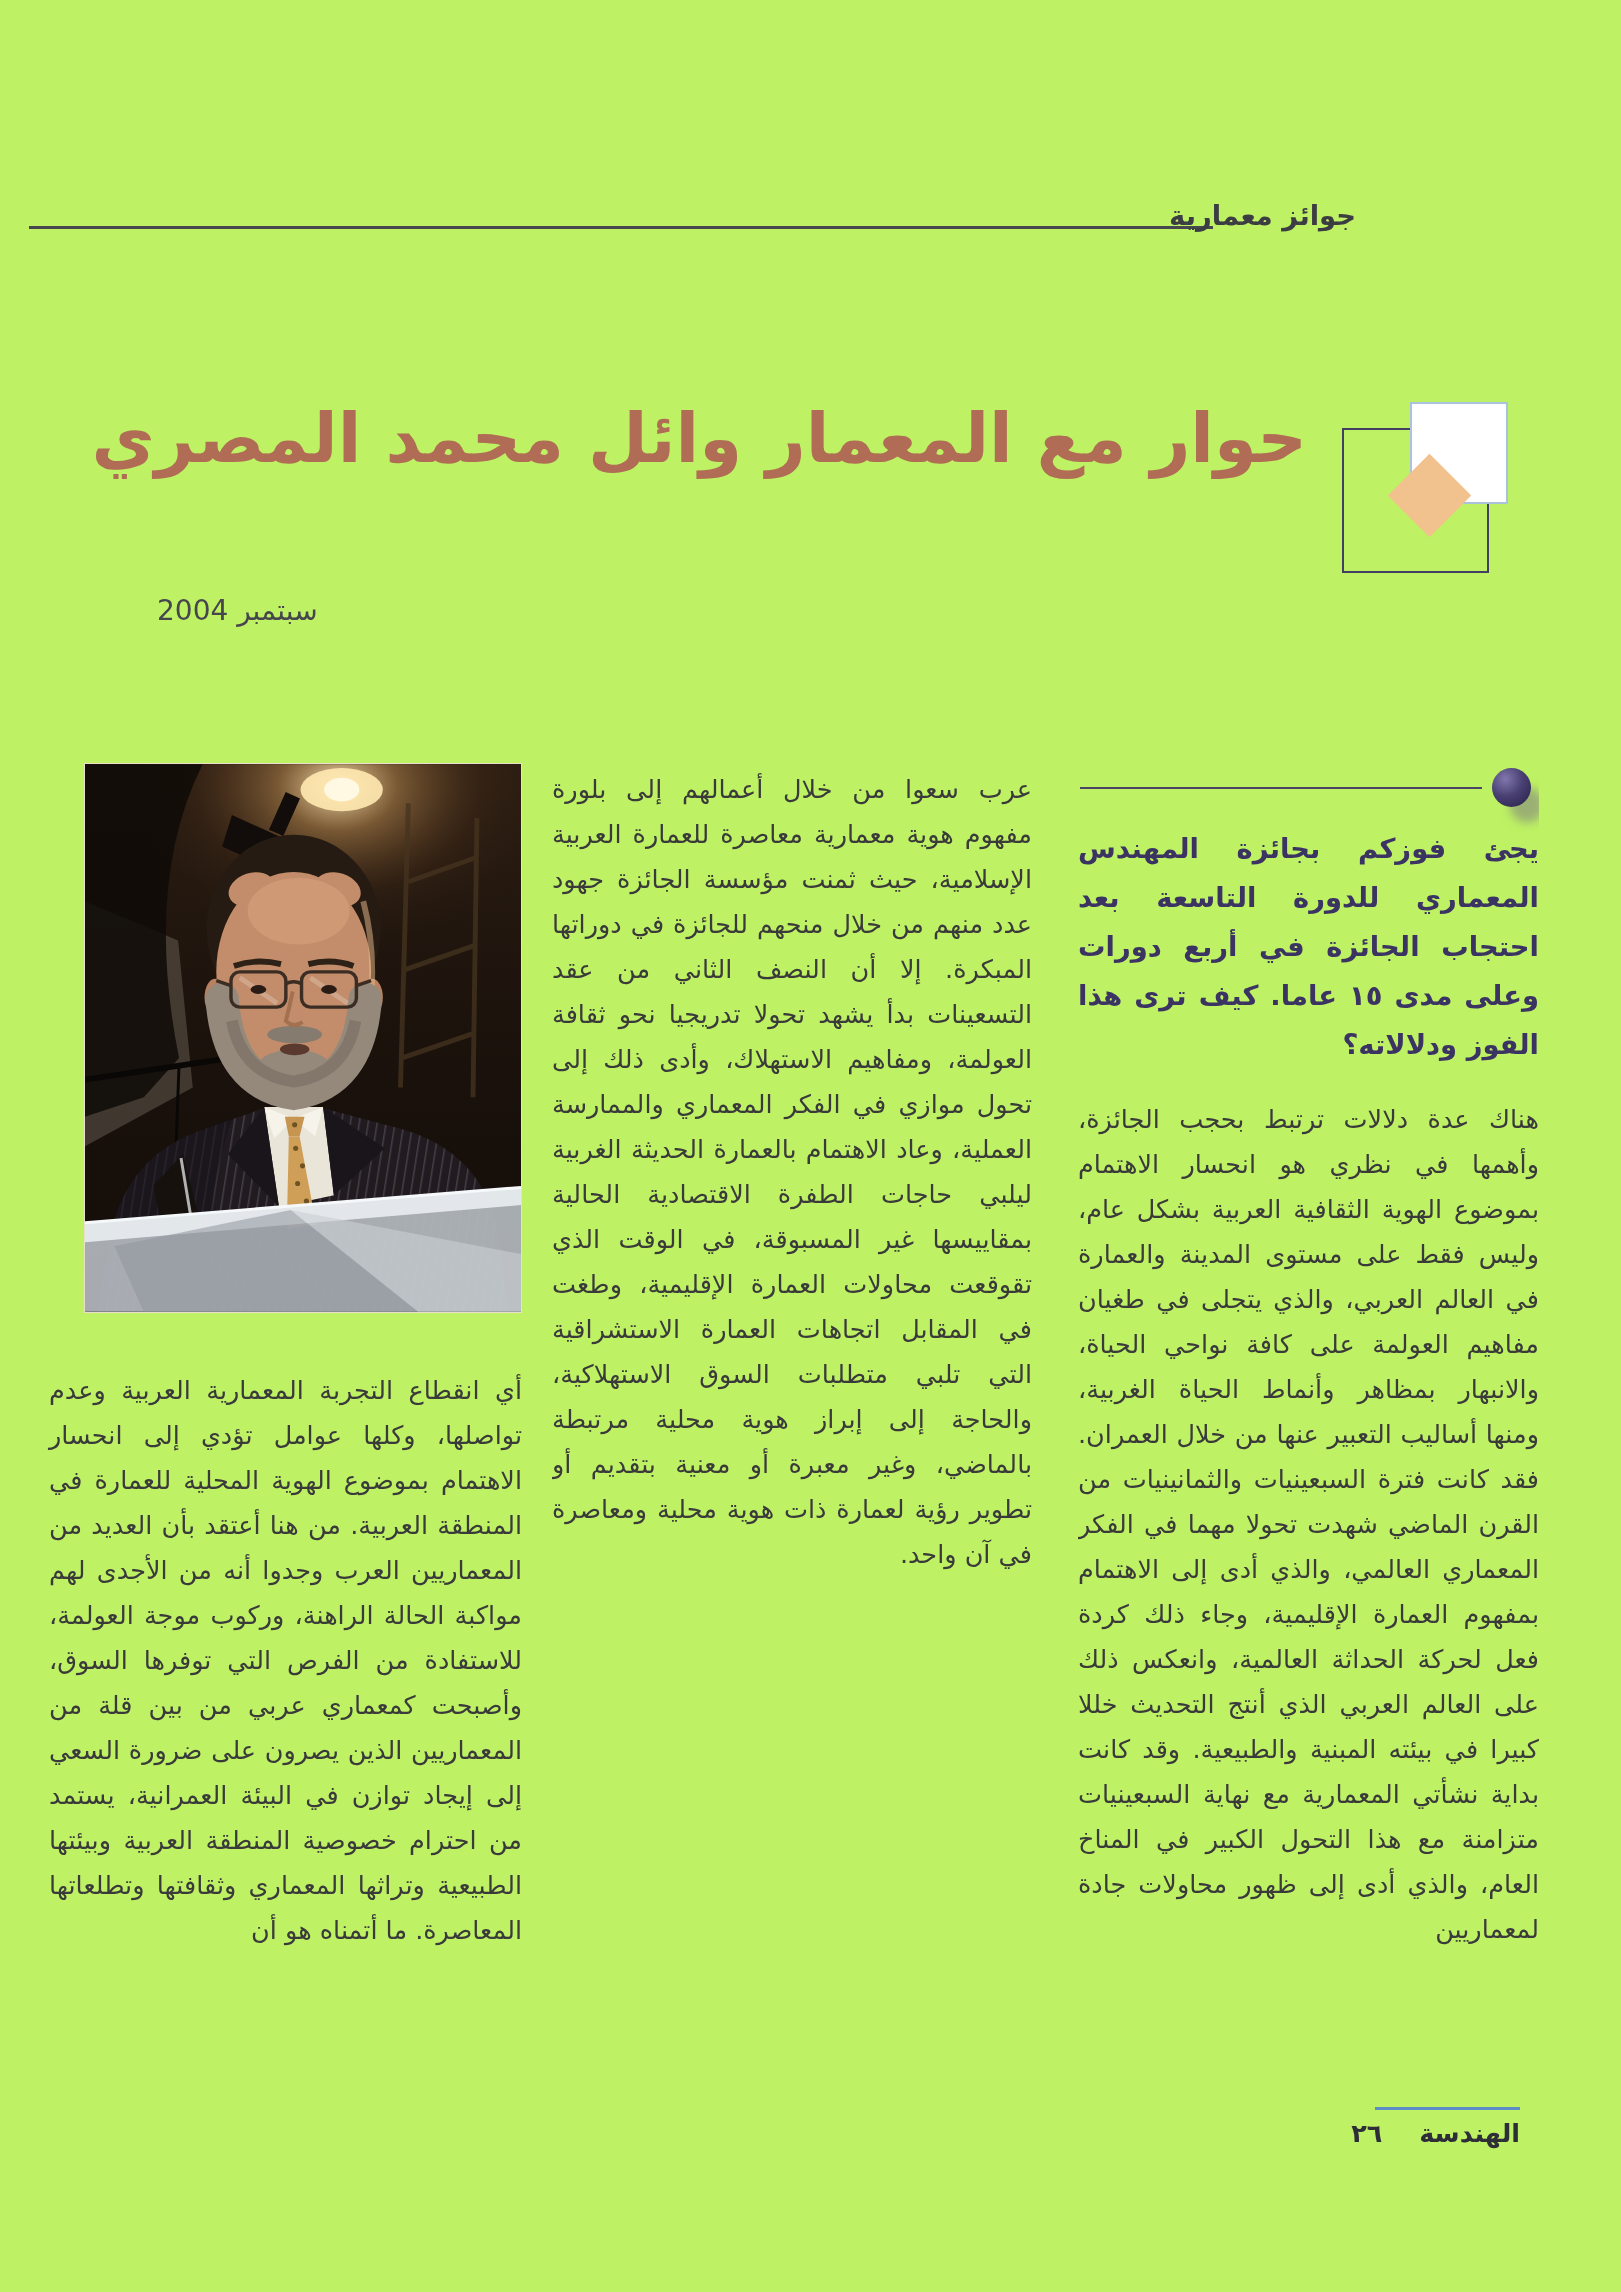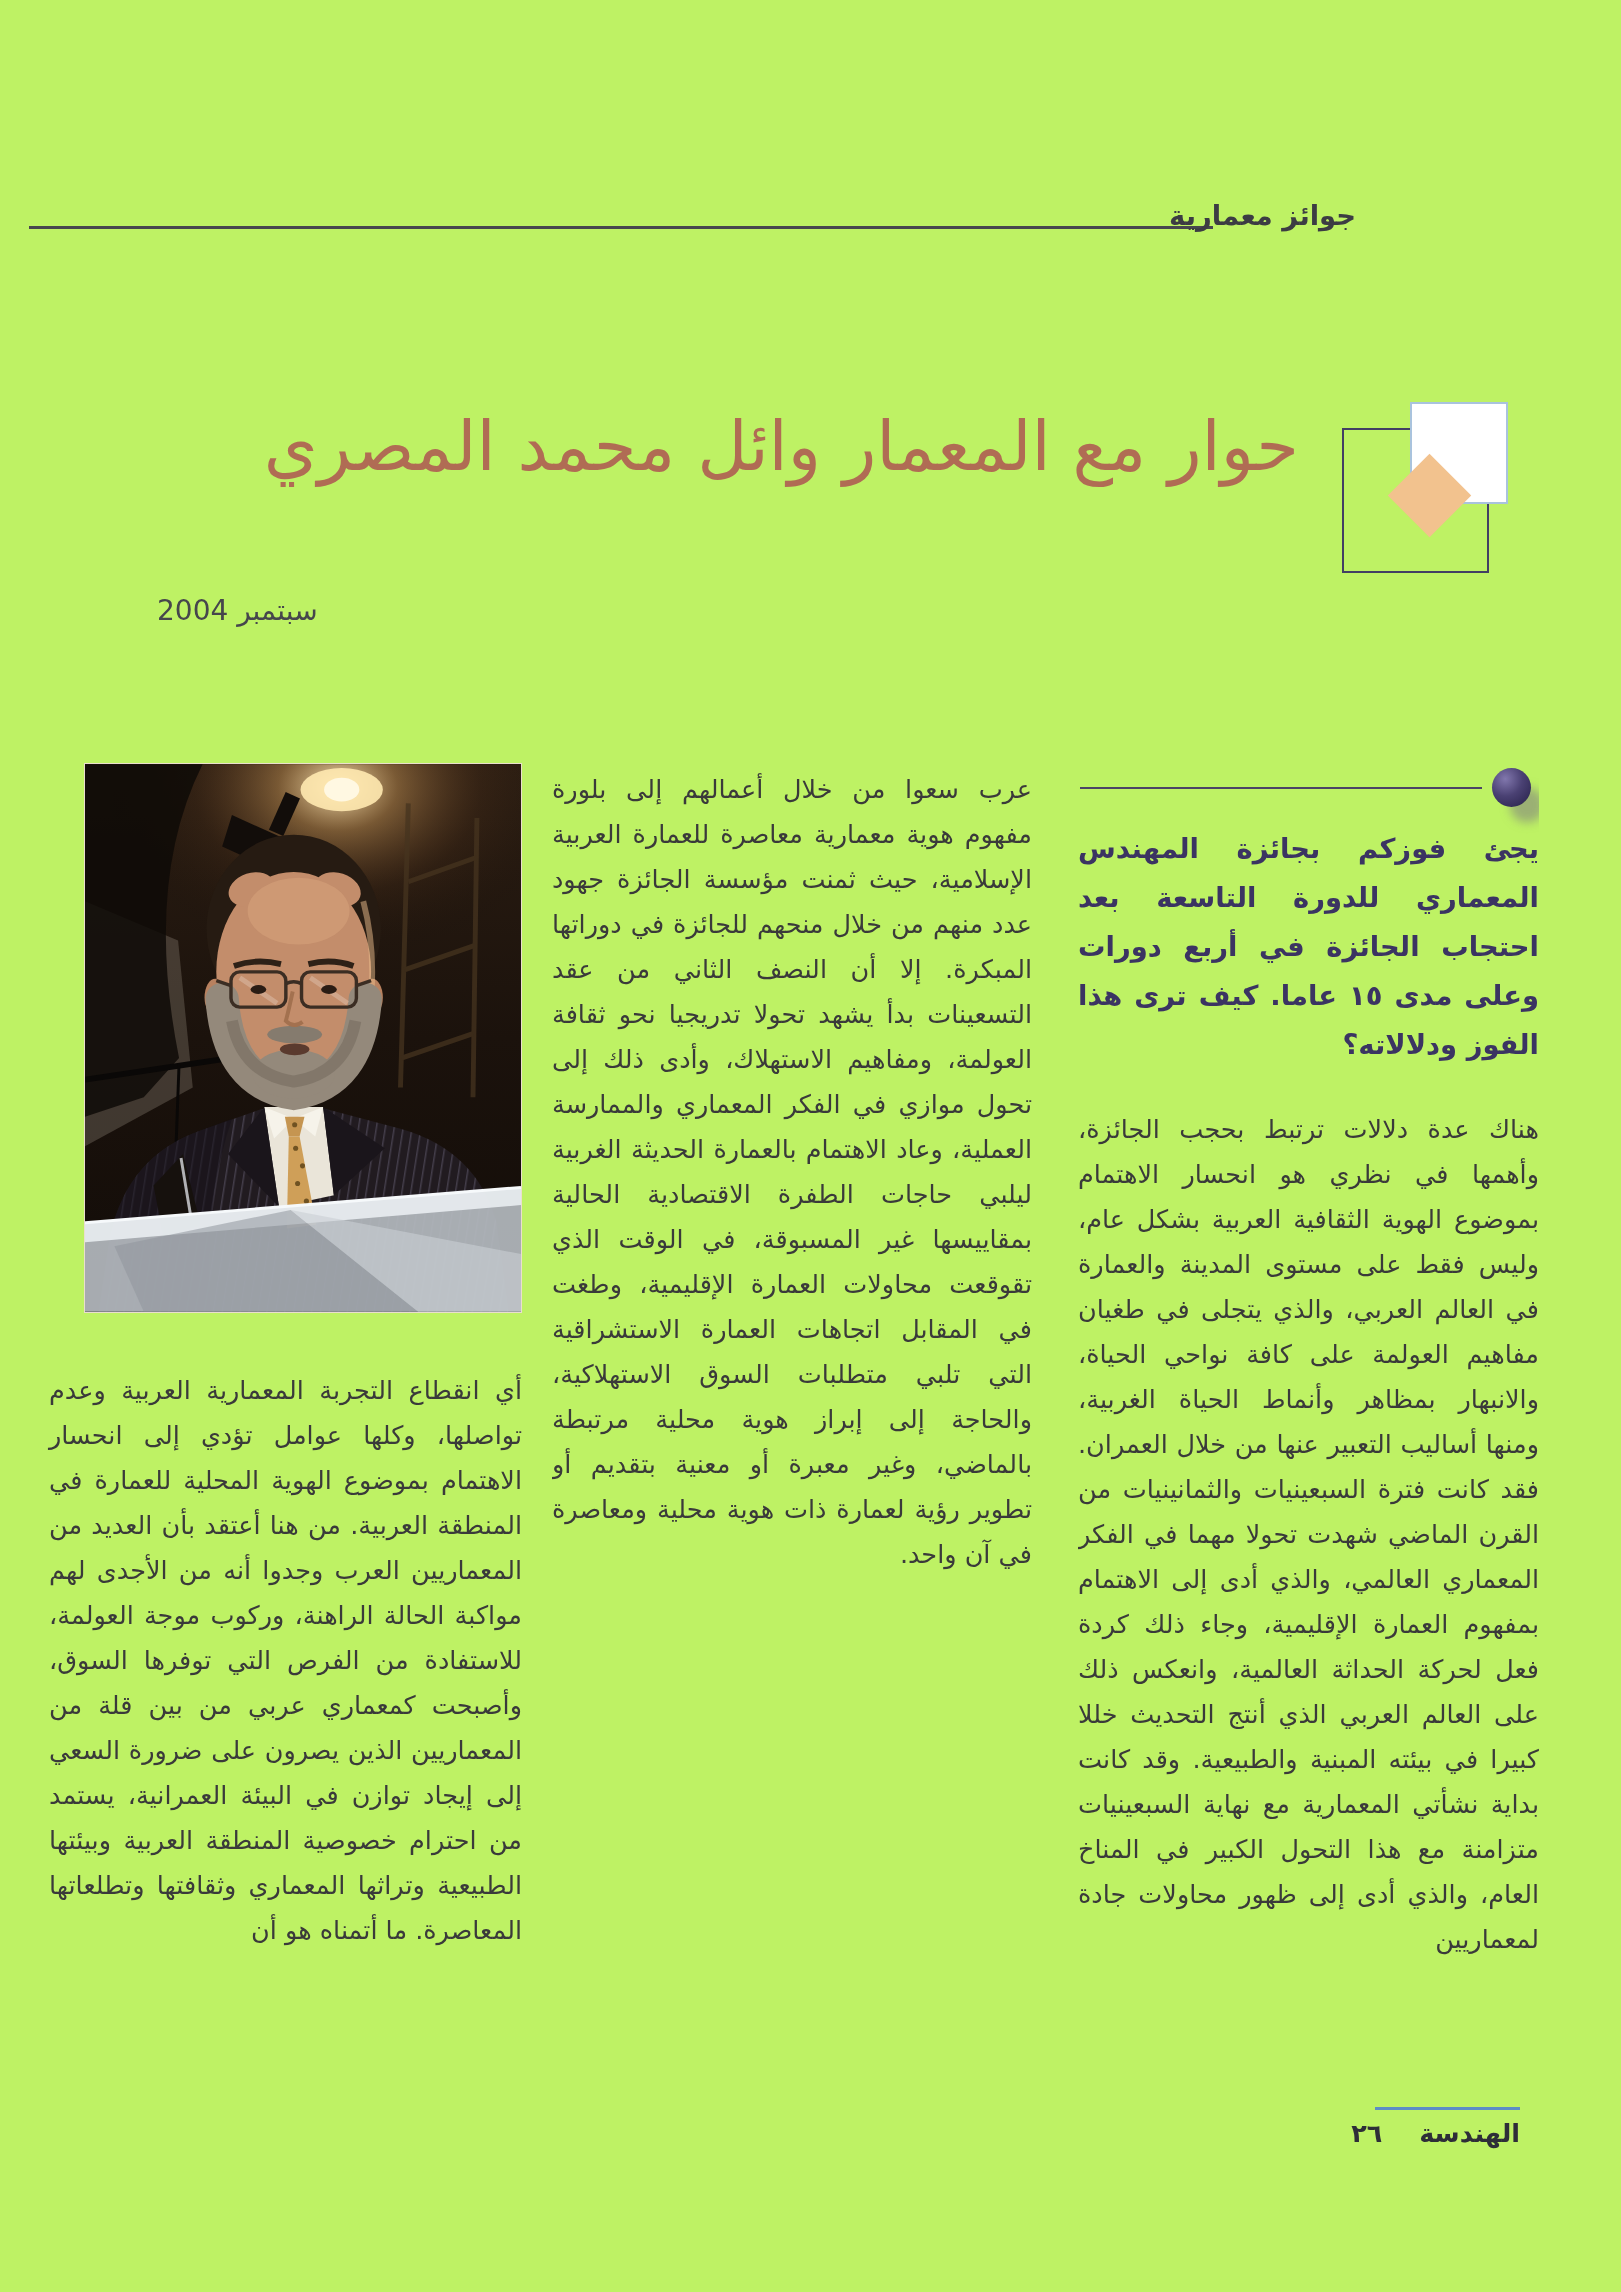--- a/index.html
+++ b/index.html
@@ -18,22 +18,22 @@
     position:absolute;left:41px;top:226px;width:1184px;height:2.9px;
     background:#47474e;
   }
   .header-label{
     position:absolute;left:1241px;top:200px;width:127px;
     font-size:27.4px;font-weight:bold;color:#3c3c43;
     text-align:left;white-space:nowrap;direction:rtl;
   }
   
   .article-title{
-    position:absolute;right:306px;top:390px;margin:16px;
-    font-size:69px;font-weight:normal;color:#b06c54;
+    position:absolute;right:306px;top:390px;margin:8px;
+    font-size:69px;font-weight:bold;color:#b06c54;
     white-space:nowrap;letter-spacing:-1px;
   }
   .motif{position:absolute;left:1351px;top:400px;width:178px;height:178px;}
   .motif .sq-navy{
     position:absolute;left:2.9px;top:28px;width:143px;height:141px;
     border:2.9px solid #423f63;background:transparent;
   }
   .motif .sq-blue{
     position:absolute;left:71px;top:2px;width:94px;height:98px;
     border:2px solid #a9c3dd;background:#fff;
@@ -58,21 +58,21 @@
   .q-line{position:absolute;left:2px;right:57px;top:19.6px;height:2px;background:#4b4466;}
   .q-ball{
     position:absolute;right:7.8px;top:1px;width:39px;height:39px;border-radius:50%;
     background:radial-gradient(circle at 34% 28%, #8177ad 0%, #4a4173 45%, #241e46 100%);
     box-shadow:15.7px 17.6px 9.8px -2px rgba(125,122,130,0.55);
   }
   .question{
     font-weight:bold;color:#3b3462;
     font-size:27.4px !important;line-height:49px !important;
   }
-  .col-right .answer{margin-top:38px;}
+  .col-right .answer{margin-top:28px;}
   
   .photo{
     width:436px;height:548px;margin:0 0 55px 0;
     border:1px solid #eadfcd;box-sizing:content-box;
     background:#17100b;
   }
   .photo svg{display:block;width:436px;height:548px;}
   
   .footer-rule{position:absolute;left:1387px;top:2107px;width:145px;height:2.9px;background:#5c8dc6;}
   .footer-label{

